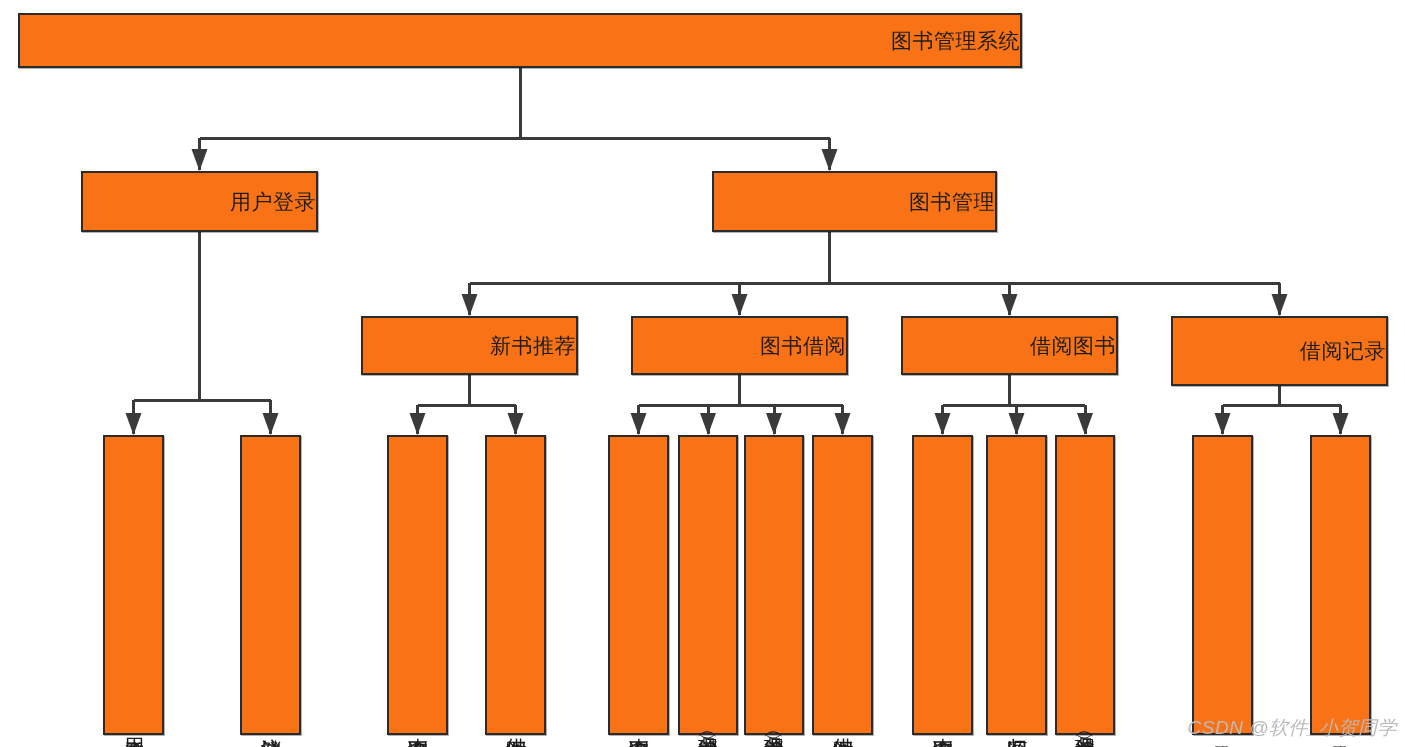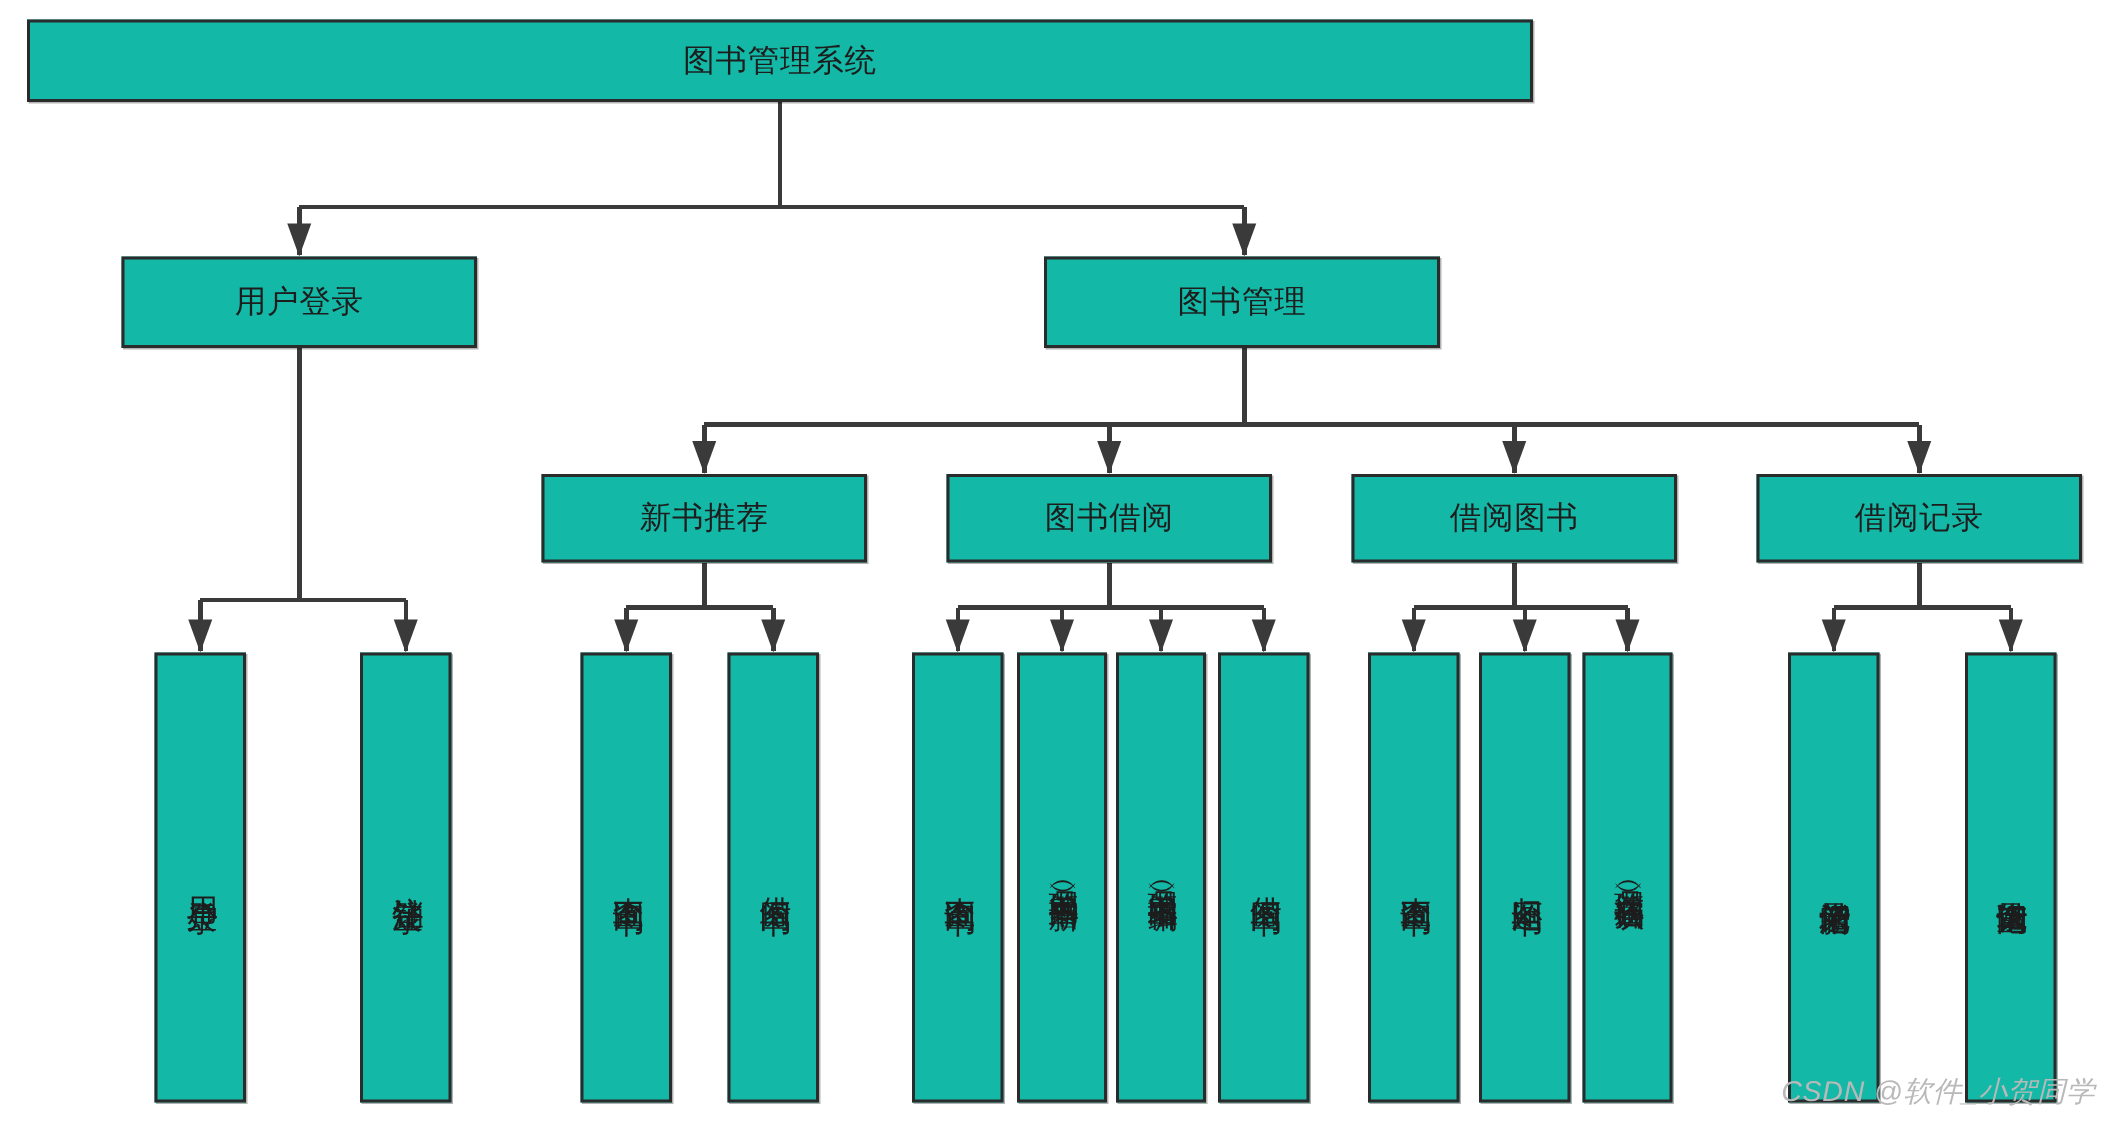--- a/index.html
+++ b/index.html
@@ -22,25 +22,25 @@
     position: absolute;
     left: 0;
     top: 0;
     width: 1405px;
     height: 747px;
     pointer-events: none;
   }
   .node {
     position: absolute;
     box-sizing: border-box;
-    background: #14b8a6;
+    background: #f97316;
     border: 2px solid #2b2b2b;
     display: flex;
     align-items: center;
-    justify-content: center;
+    justify-content: flex-end;
     color: #1d1d1d;
     box-shadow: 1px 1px 0 rgba(0,0,0,0.30);
   }
   .node-h {
     font-size: 21px;
     line-height: 1.2;
     letter-spacing: 0.5px;
     white-space: nowrap;
   }
   .node-v {
@@ -133,34 +133,34 @@
       <polygon points="1332.5,413 1348.5,413 1340.5,435" fill="#3a3a3a"></polygon>
     </svg>
 
   <div class="node node-h" style="left:18px; top:13px; width:1004px; height:55px;">
     <span>图书管理系统</span>
   </div>
 
   <div class="node node-h" style="left:81px; top:171px; width:237px; height:61px;">
     <span>用户登录</span>
   </div>
-  <div class="node node-h" style="left:696px; top:171px; width:264px; height:61px;">
+  <div class="node node-h" style="left:712px; top:171px; width:285px; height:61px;">
     <span>图书管理</span>
   </div>
 
   <div class="node node-h" style="left:631px; top:316px; width:217px; height:59px;">
     <span>图书借阅</span>
   </div>
   <div class="node node-h" style="left:361px; top:316px; width:217px; height:59px;">
     <span>新书推荐</span>
   </div>
   <div class="node node-h" style="left:901px; top:316px; width:217px; height:59px;">
     <span>借阅图书</span>
   </div>
-  <div class="node node-h" style="left:1171px; top:316px; width:217px; height:59px;">
+  <div class="node node-h" style="left:1171px; top:316px; width:217px; height:70px;">
     <span>借阅记录</span>
   </div>
 
   <div class="node node-v" style="left:103px; top:435px; width:61px; height:300px;">
     <span>用户登录</span>
   </div>
   <div class="node node-v" style="left:240px; top:435px; width:61px; height:300px;">
     <span>注销登录</span>
   </div>
 

